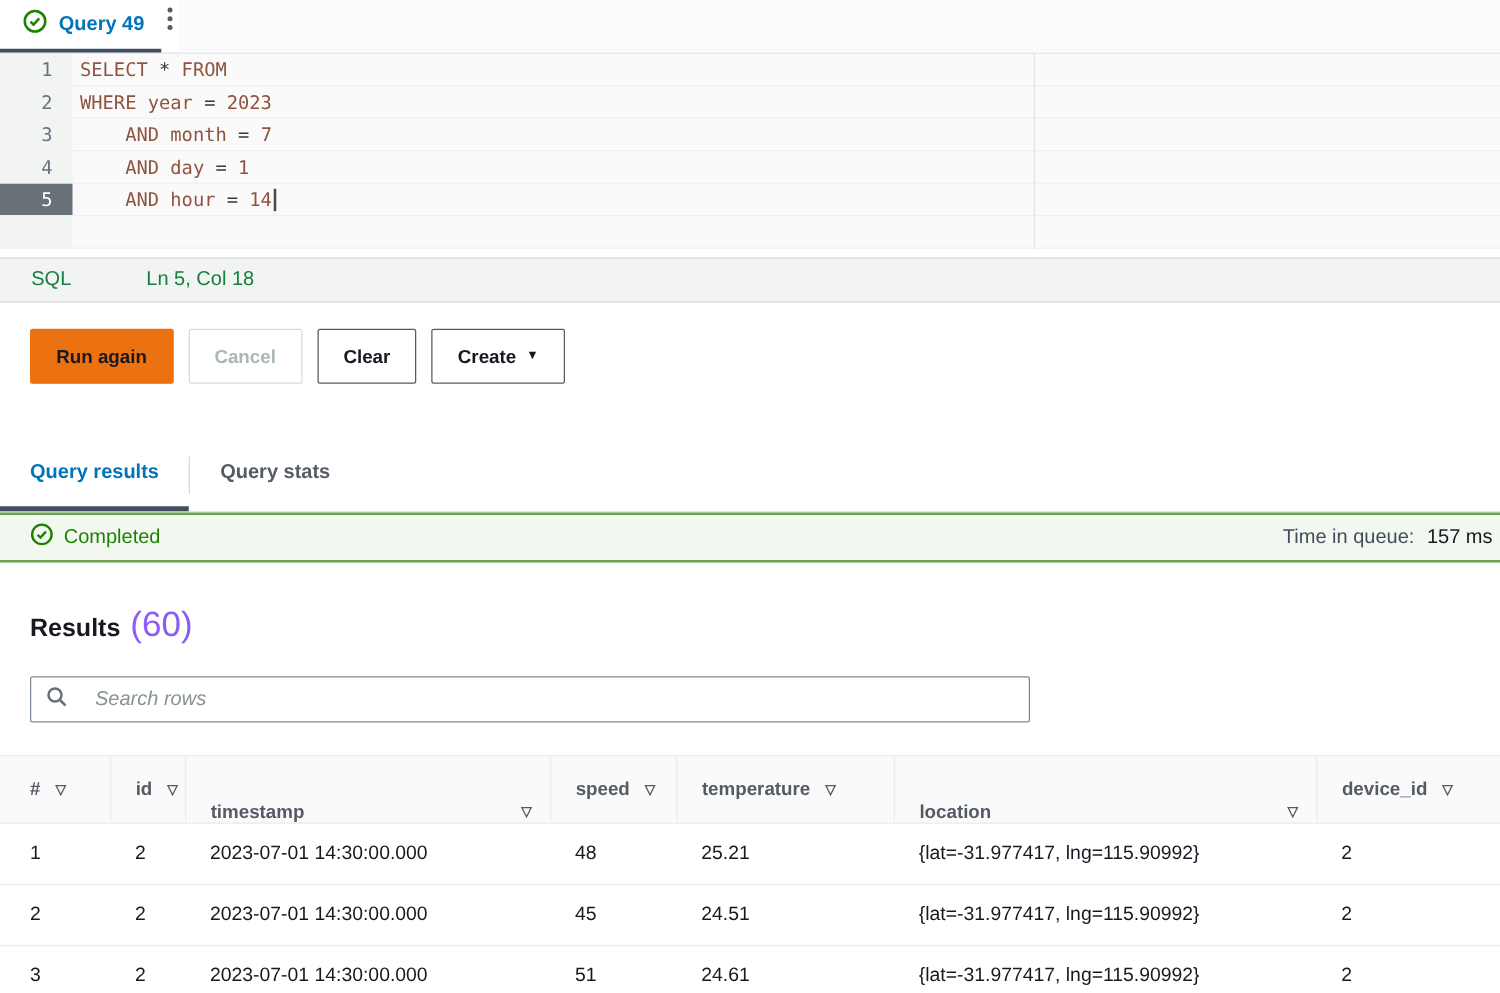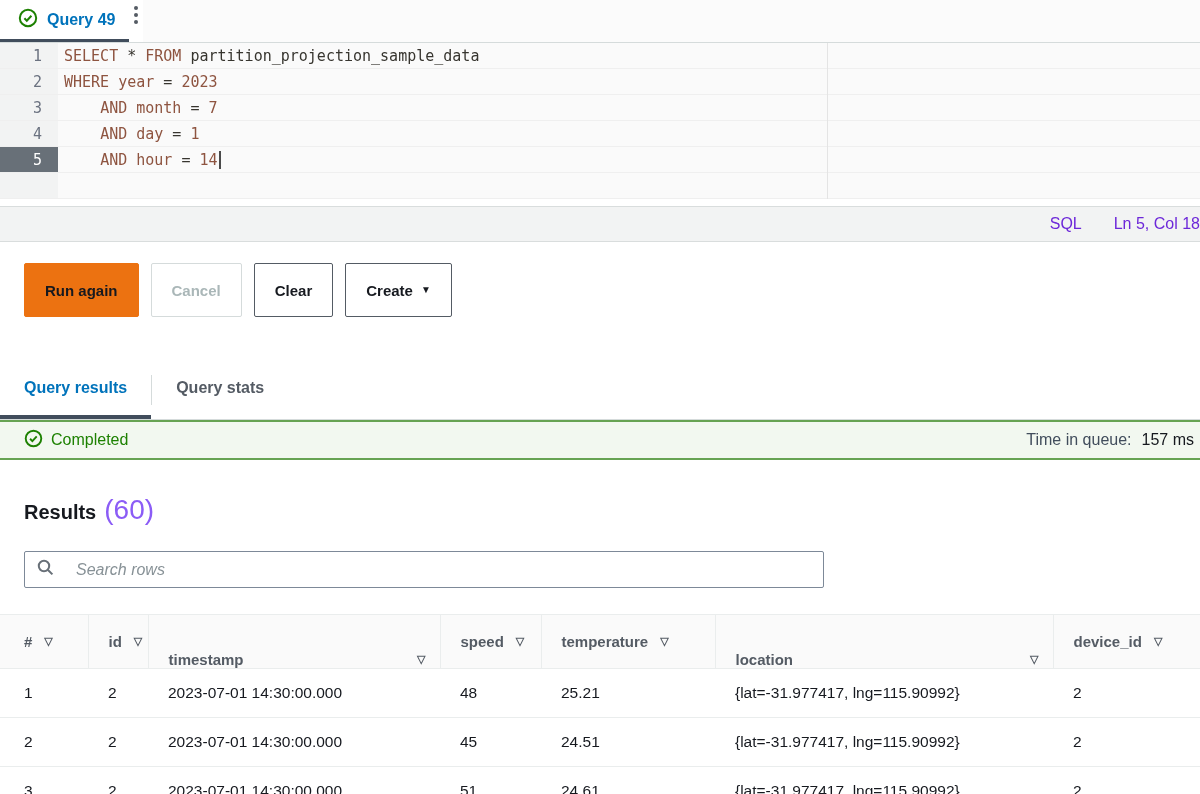--- a/index.html
+++ b/index.html
@@ -26,25 +26,25 @@
           font-family:"DejaVu Sans Mono", monospace; font-size:15px; white-space:pre; }
   .tok-keyword { color:#8e5440; }
   .tok-number  { color:#8e5440; }
   .tok-plain   { color:#37352f; }
   .caret { display:inline-block; width:2px; height:18px; background:#4a4a4a; margin-left:1px; }
   .ruler { position:absolute; left:827px; top:0; bottom:0; width:1px; background:#e4e4e4; }
 
   
   .statusbar { height:36px; margin-top:7px; background:#f2f3f3;
                border-top:1px solid #d9dddd; border-bottom:1px solid #d9dddd;
-               display:flex; align-items:center; gap:32px; padding-left:25px; font-size:16px; color:#6d28d9;justify-content:flex-end; }
+               display:flex; align-items:center; gap:60px; padding-left:25px; font-size:16px; color:#15803d; }
 
   
   .actions { display:flex; gap:12px; padding-left:24px; margin-top:21px; }
-  .btn { height:54px; padding:0 20px; border-radius:2px; font-weight:700; font-size:15px;
+  .btn { height:44px; padding:0 20px; border-radius:2px; font-weight:700; font-size:15px;
          display:flex; align-items:center; gap:8px; background:#fff;
          border:1px solid #545b64; color:#16191f; cursor:pointer; font-family:inherit; }
   .btn.primary { background:#ec7211; border-color:#ec7211; color:#16191f; }
   .btn.disabled { border-color:#d5dbdb; color:#aab7b8; cursor:default; }
   .btn svg { display:block; }
   .caret-down { font-size:10px; line-height:1; }
 
   
   .rtabs { display:flex; margin-top:44px; border-bottom:1px solid #d5dbdb; height:59px; }
   .rtab { display:flex; align-items:center; padding:0 24px; font-size:16px; font-weight:700;
@@ -105,21 +105,21 @@
       <span></span>
       <span></span>
     </div>
   <div class="tabbar-fill"></div>
 </div>
 
 <div class="editor" id="editor">
   <div class="ruler"></div>
 <div class="ed-row">
       <div class="gutter">1</div>
-      <div class="code"><span class="tok-keyword">SELECT</span><span class="tok-plain"> * </span><span class="tok-keyword">FROM</span><span class="tok-plain"> partition_projection_sample_data</span></div>
+      <div class="code"><span class="tok-keyword">SELECT</span><span class="tok-plain"> * </span><span class="tok-keyword">FROM</span></div>
     </div>
     <div class="ed-row">
       <div class="gutter">2</div>
       <div class="code"><span class="tok-keyword">WHERE</span><span class="tok-plain"> </span><span class="tok-keyword">year</span><span class="tok-plain"> = </span><span class="tok-number">2023</span></div>
     </div>
     <div class="ed-row">
       <div class="gutter">3</div>
       <div class="code"><span class="tok-plain">    </span><span class="tok-keyword">AND</span><span class="tok-plain"> </span><span class="tok-keyword">month</span><span class="tok-plain"> = </span><span class="tok-number">7</span></div>
     </div>
     <div class="ed-row">

